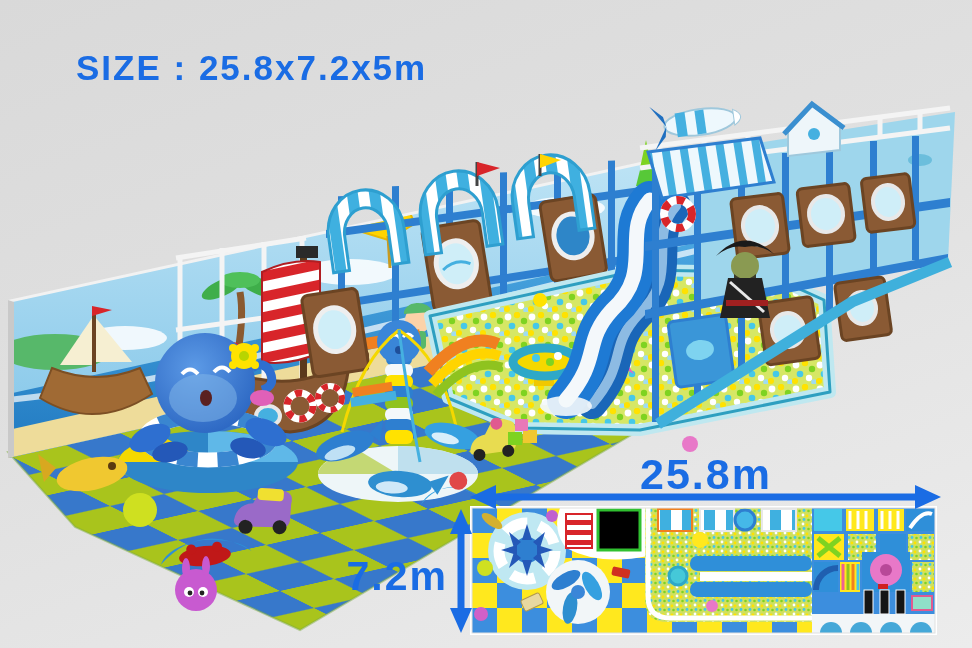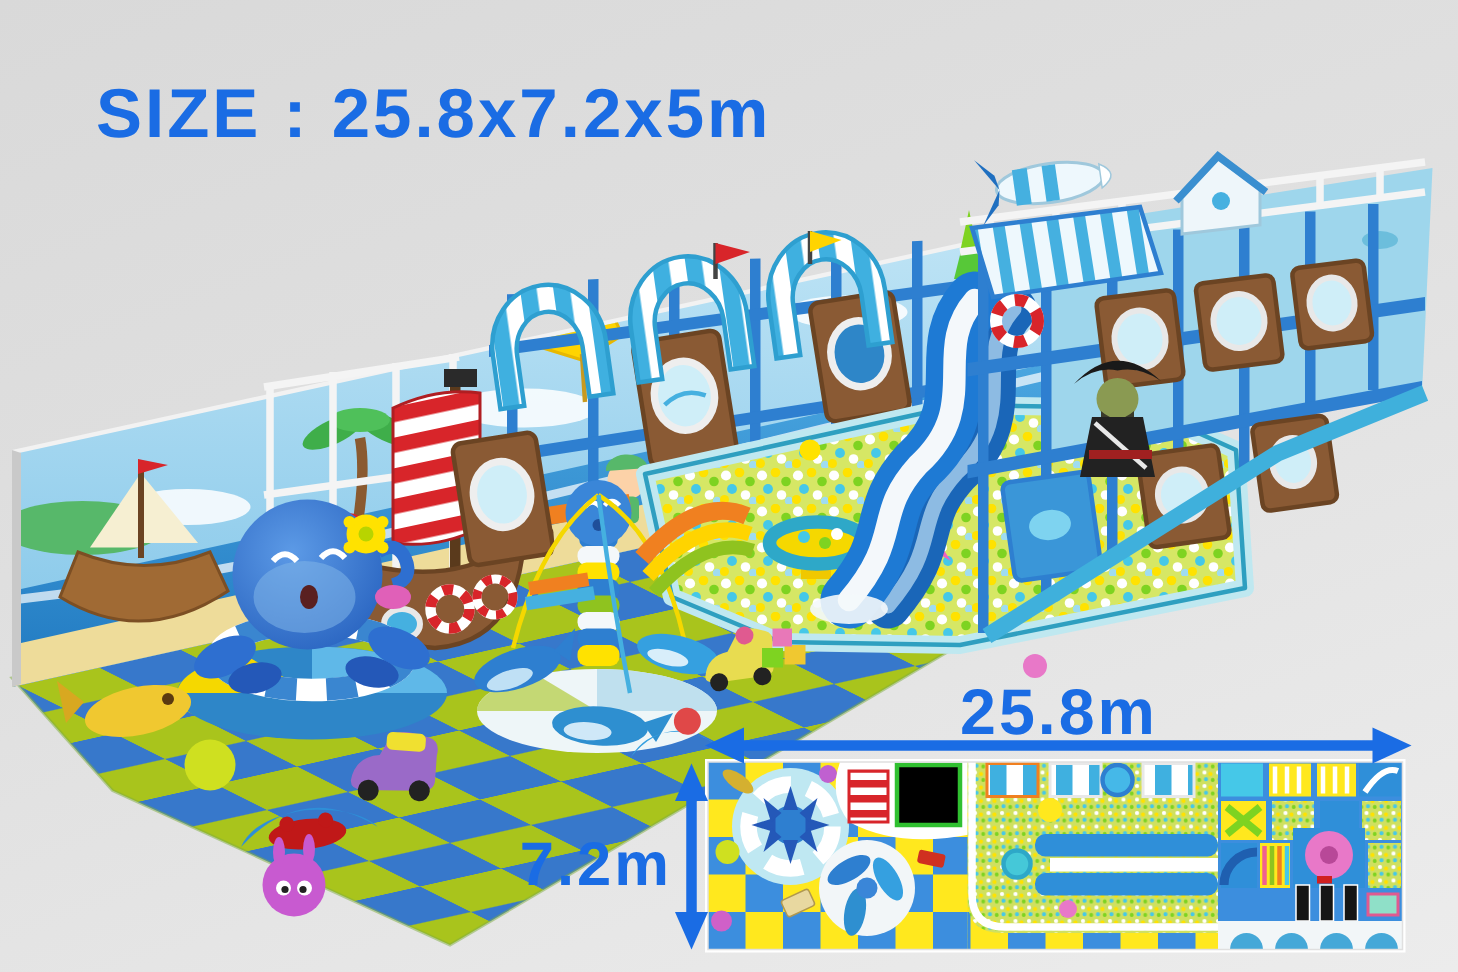--- a/index.html
+++ b/index.html
@@ -3,22 +3,22 @@
 <meta charset="utf-8">
 <style>
   html,body{margin:0;padding:0;}
   body{
     width:972px;height:648px;overflow:hidden;
     font-family:"Liberation Sans",sans-serif;
     background:linear-gradient(160deg,var(--bg-top,#dadada) 0%,#e0e0e0 45%,var(--bg-bottom,#ececec) 100%);
   }
   .stage{position:relative;width:972px;height:648px;}
   .size-title{
-    position:absolute;left:64px;top:48px;
-    font-size:46px;font-weight:bold;letter-spacing:2px;
+    position:absolute;left:76px;top:48px;
+    font-size:35px;font-weight:bold;letter-spacing:2px;
     color:var(--accent,#1a6ce4);white-space:pre;
   }
   svg{position:absolute;left:0;top:0;}
   .dim-label{
     font-family:"Liberation Sans",sans-serif;
     font-weight:bold;
     fill:var(--accent,#1a6ce4);
     letter-spacing:2px;
   }
 </style>

